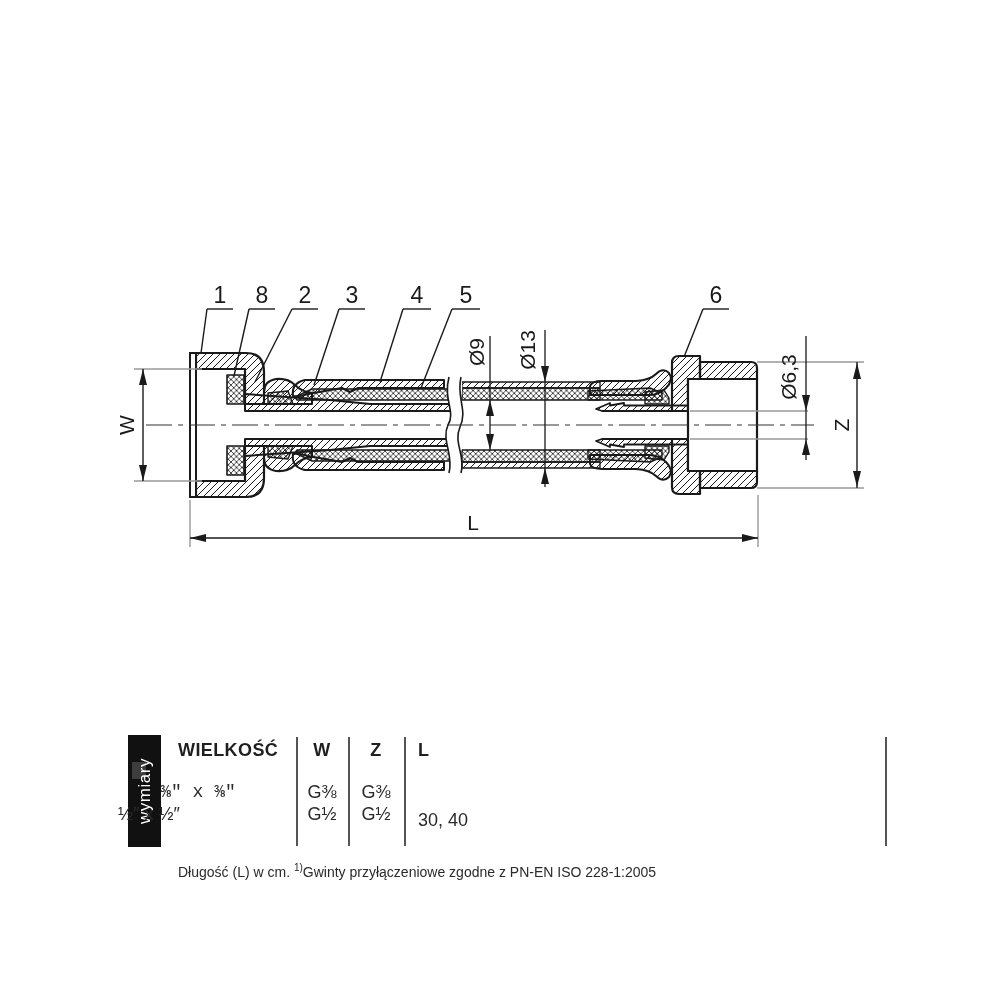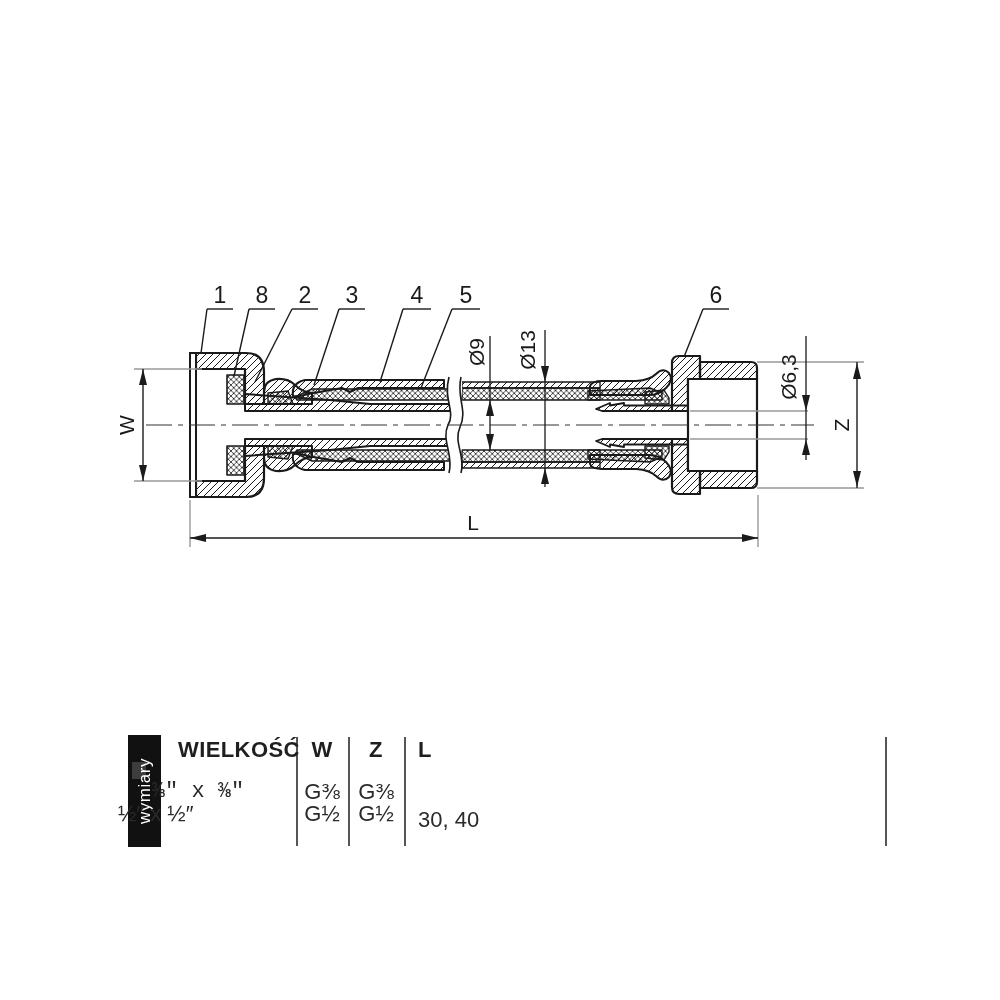--- a/index.html
+++ b/index.html
@@ -6,21 +6,21 @@
     --line:#1a1a1a; --dim-gray:#999; --table-line:#555;
     --tab-bg:#111; --tab-fg:#fff;
   }
   html,body{margin:0;padding:0;background:#fff;}
   .stage{position:relative;width:1000px;height:1000px;background:#fff;overflow:hidden;
          font-family:"Liberation Sans","DejaVu Sans",sans-serif;color:#1a1a1a;}
   svg text{font-family:"Liberation Sans","DejaVu Sans",sans-serif;fill:#1a1a1a;}
   .callout-num{font-size:23px;}
   .dim-label{font-size:21px;}
   
-  .cell{position:absolute;height:24px;line-height:24px;font-size:22px;color:#2a2a2a;white-space:nowrap;}
+  .cell{position:absolute;height:24px;line-height:24px;font-size:18px;color:#2a2a2a;white-space:nowrap;}
   .th{font-weight:600;letter-spacing:.4px;color:#1f1f1f;}
   .vline{position:absolute;width:2px;background:var(--table-line);top:737px;height:109px;}
   .tab{position:absolute;left:128px;top:735px;width:33px;height:112px;background:var(--tab-bg);}
   .tab-square{position:absolute;left:4px;top:27px;width:14px;height:17px;background:#3d3d3d;}
   .tab-label{position:absolute;left:50%;top:50%;transform:translate(-50%,-50%) rotate(-90deg);
              color:var(--tab-fg);font-size:17px;letter-spacing:.5px;white-space:nowrap;}
   .footnote{position:absolute;left:178px;top:862px;font-size:14px;color:#2a2a2a;white-space:nowrap;}
   .footnote .sup{font-size:10px;vertical-align:super;}
 </style>
 </head>
@@ -177,13 +177,16 @@
 
   <div class="cell" style="left:118px;top:780px;width:160px;text-align:center;font-family:Liberation Mono, monospace;">⅜″ x ⅜″</div>
   <div class="cell" style="left:296px;top:780px;width:52px;text-align:center;">G⅜</div>
   <div class="cell" style="left:348px;top:780px;width:56px;text-align:center;">G⅜</div>
   <div class="cell" style="left:418px;top:780px;margin-top:28px;">30, 40</div>
 
   <div class="cell" style="left:118px;top:802px;width:160px;text-align:left;">½″ x ½″</div>
   <div class="cell" style="left:296px;top:802px;width:52px;text-align:center;">G½</div>
   <div class="cell" style="left:348px;top:802px;width:56px;text-align:center;">G½</div>
 
+  <div class="footnote">
+    <span>Długość (L) w cm. </span><span class="sup">1)</span><span>Gwinty przyłączeniowe zgodne z PN-EN ISO 228-1:2005</span>
+  </div>
 </div>
 
 </body></html>

